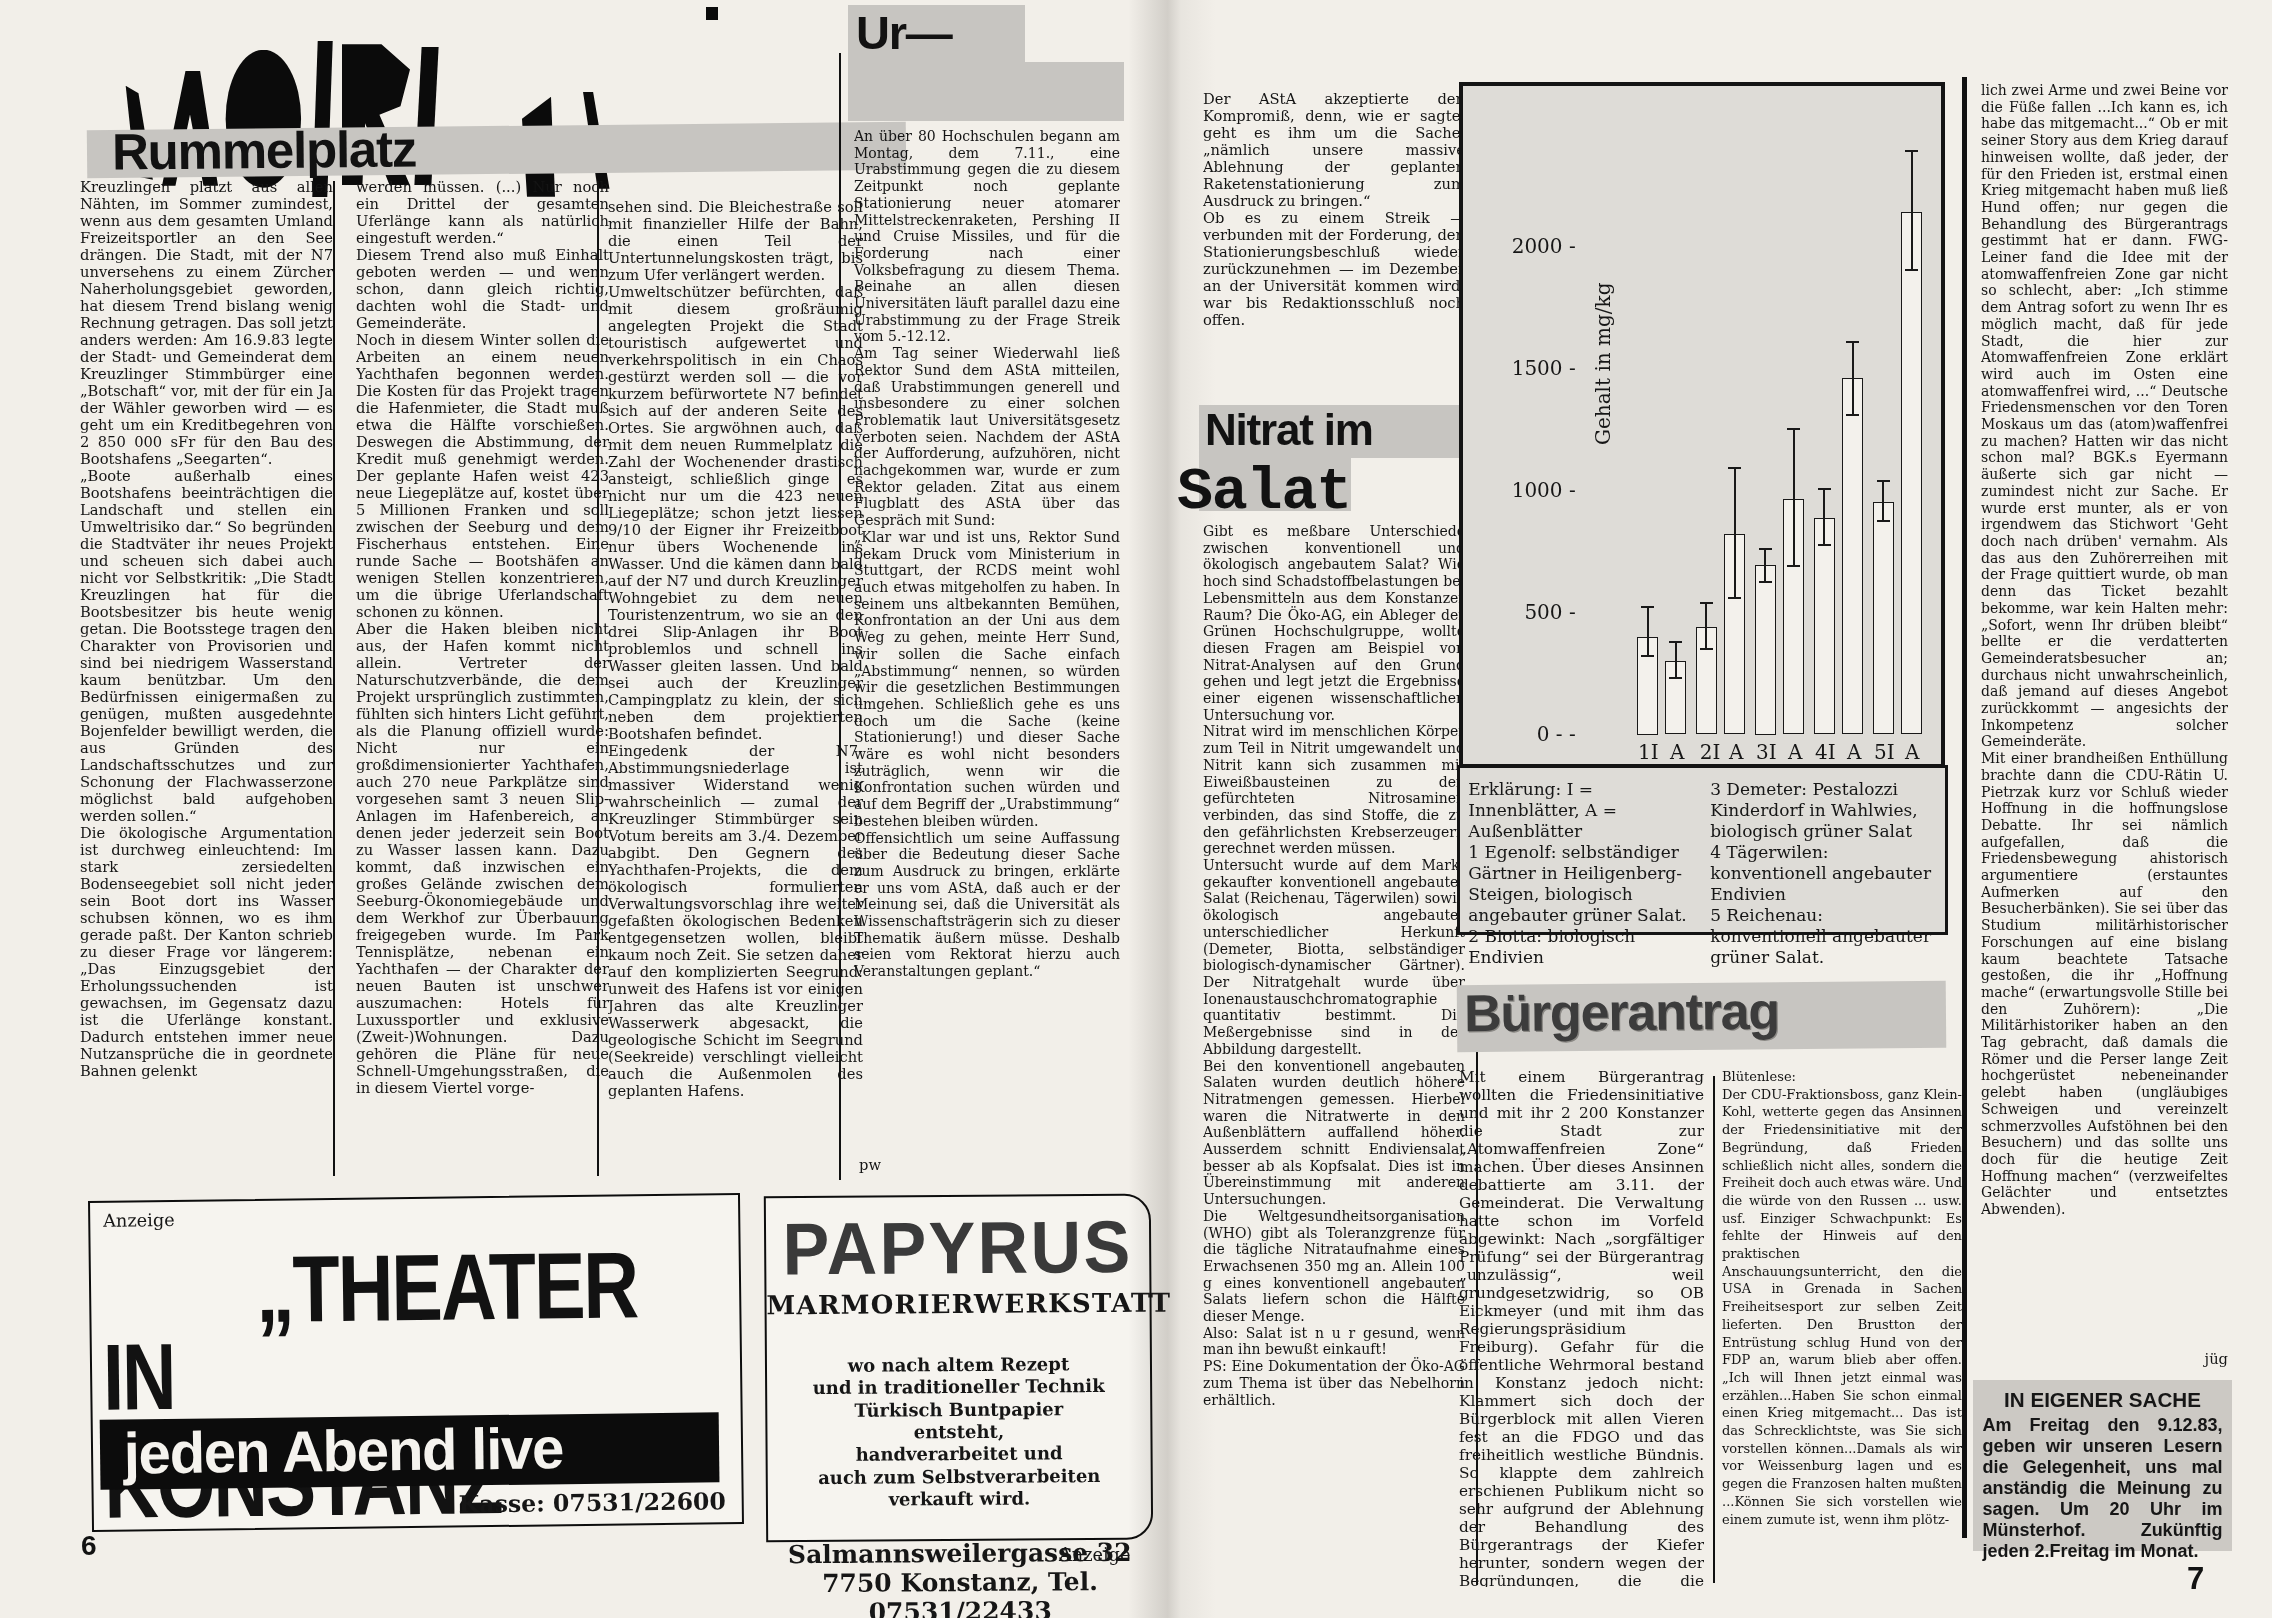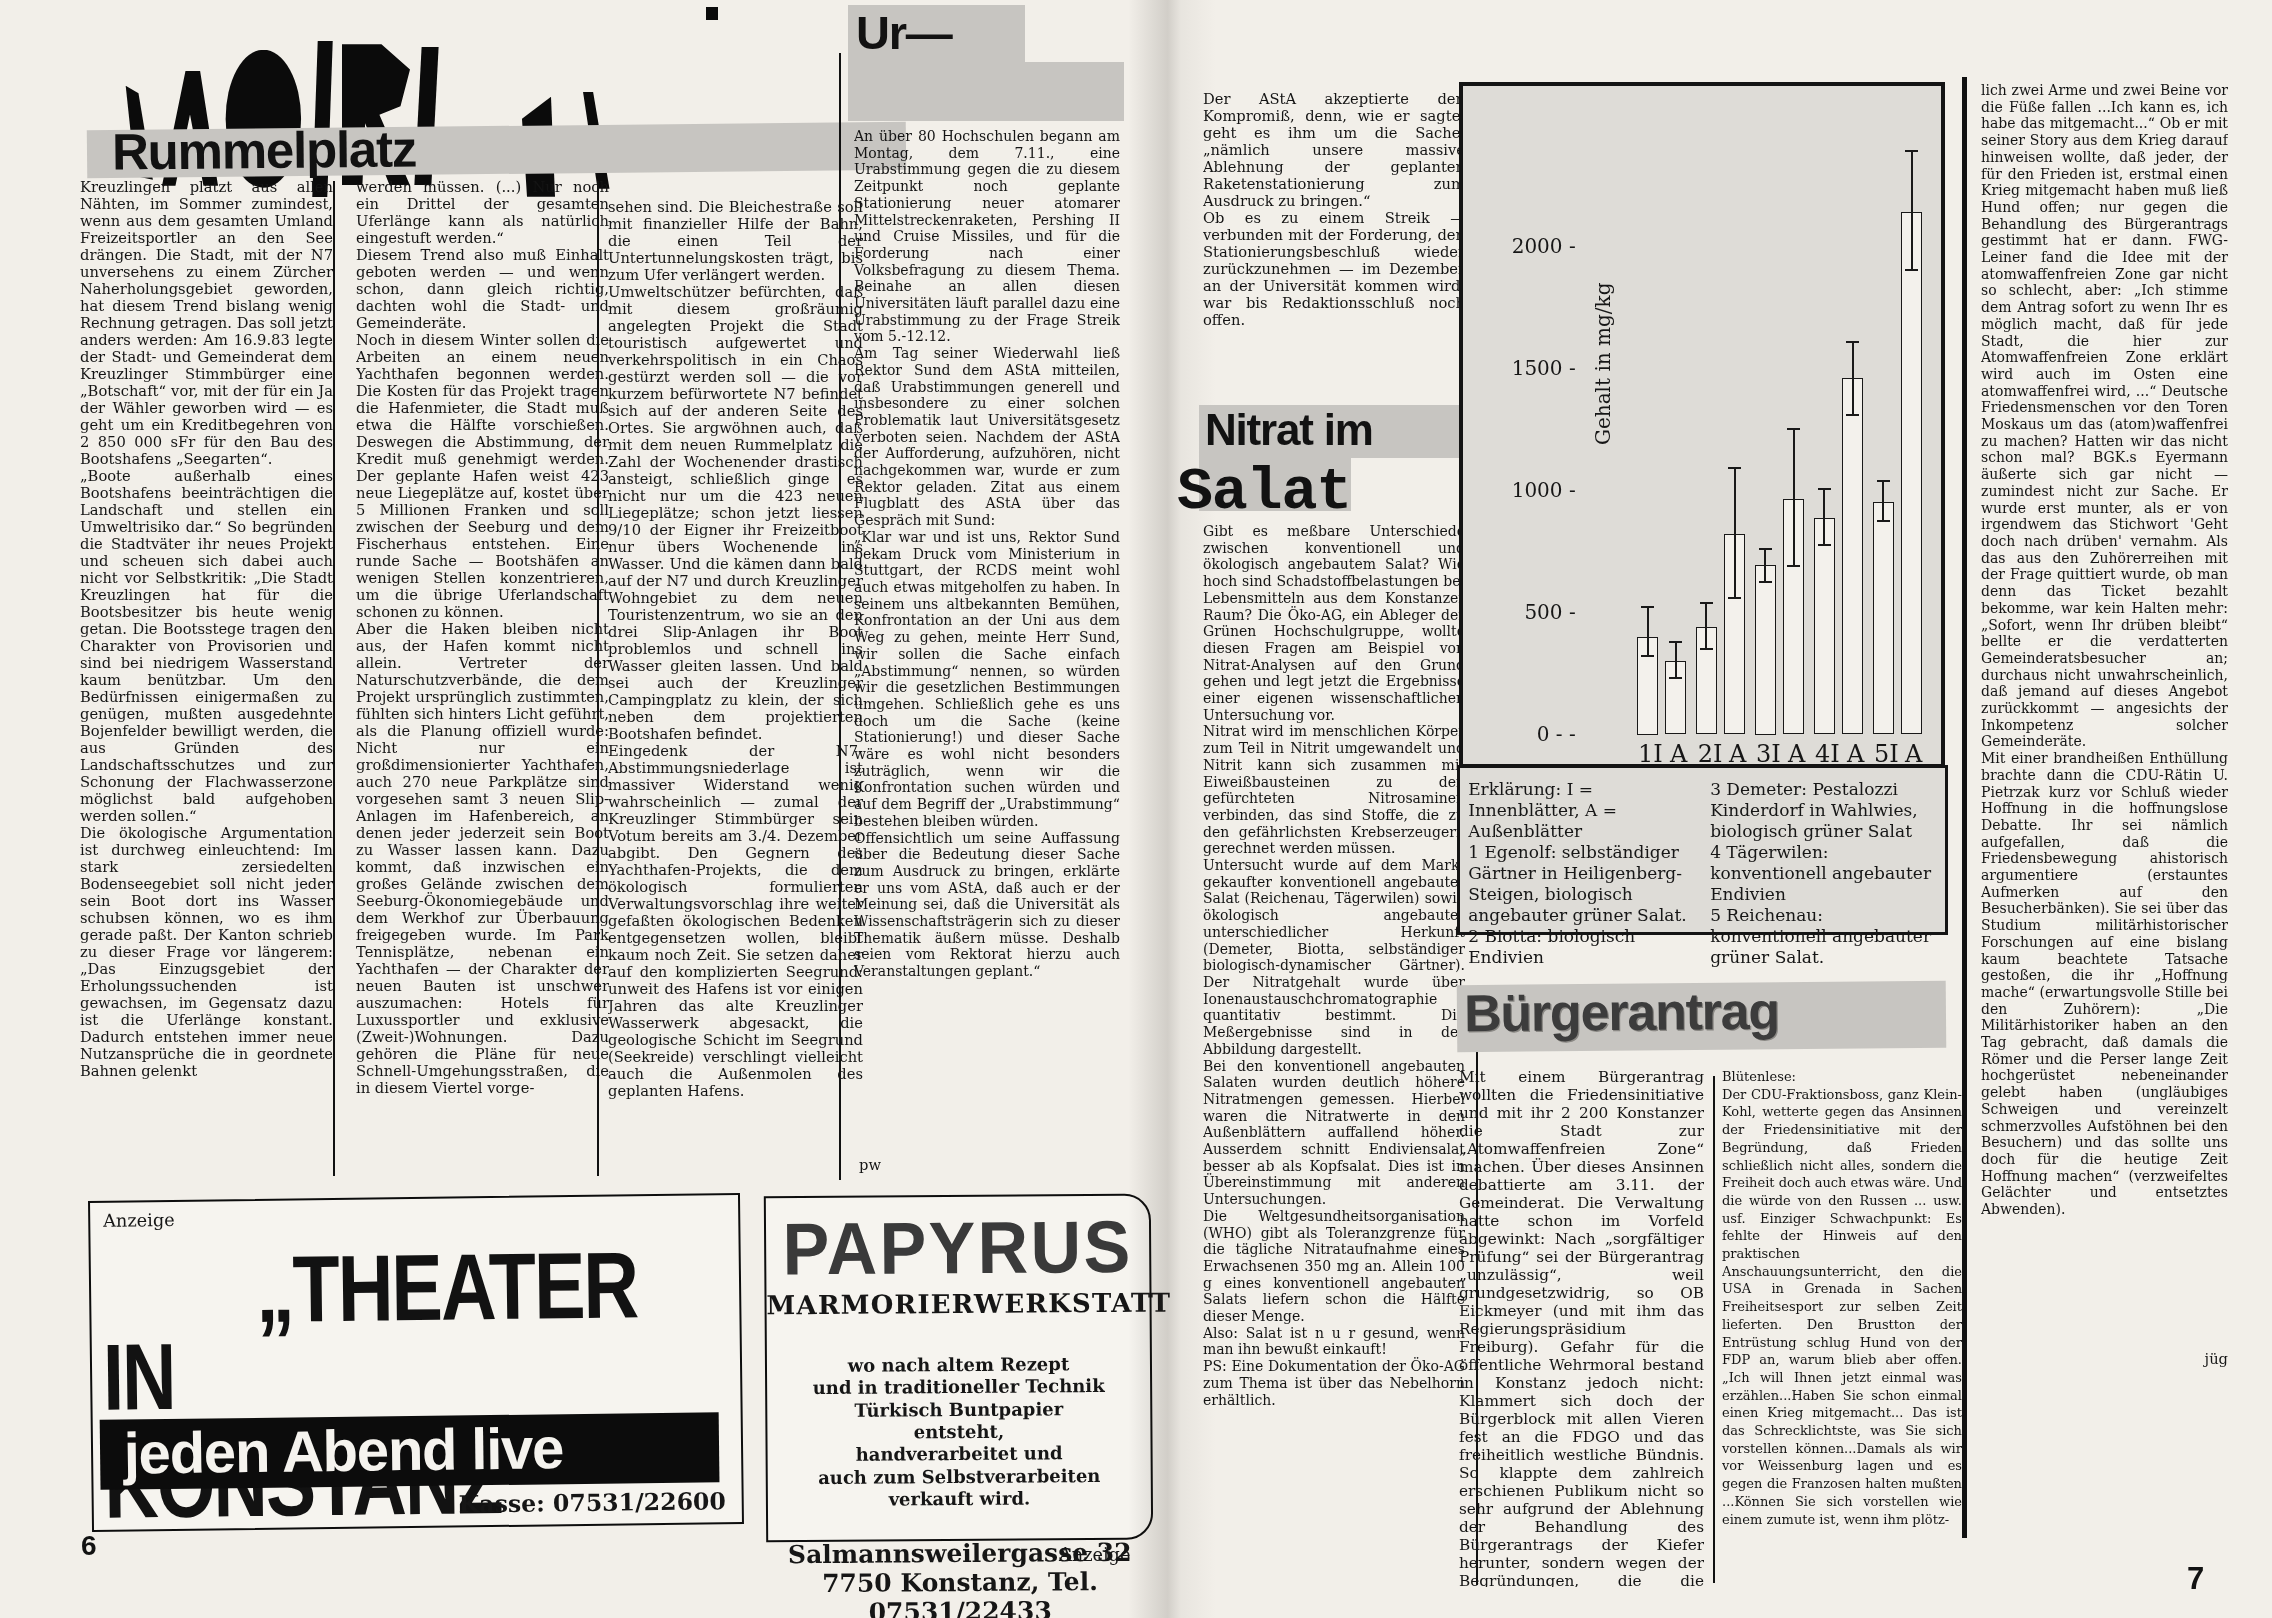--- a/index.html
+++ b/index.html
@@ -13,21 +13,21 @@
   .vrule{position:absolute;background:#111;width:1.8px;}
   .headband{background:#c7c5c1;}
   .headline{font-family:"Liberation Sans",sans-serif;font-weight:900;color:#121212;letter-spacing:-1.2px;}
   .byline{font-style:normal;text-align:right;font-size:14.7px;}
   .frag{position:absolute;background:#0b0b0b;}
   .adbox{position:absolute;border:2.9px solid #0d0d0d;background:#f6f4ef;}
   .chartbox{position:absolute;border:4.1px solid #141414;background:#dedcd7;}
   .cbar{position:absolute;background:#f3f1ec;border:1.8px solid #191919;box-sizing:border-box;}
   .cerr{position:absolute;background:#191919;}
   .ctick{position:absolute;font-size:20px;text-align:right;}
-  .cxlab{position:absolute;font-size:24px;}
+  .cxlab{position:absolute;font-size:20px;}
   .gutter{position:absolute;top:0;height:1619px;left:1128px;width:88px;
           background:linear-gradient(to right,rgba(40,35,30,0) 0%,rgba(40,35,30,0.16) 45%,rgba(40,35,30,0.05) 60%,rgba(40,35,30,0) 100%);}
   .graybox{background:#ccc9c4;}
 </style>
 </head>
 <body>
 
 <div class="spread">
 
   <div class="abs" style="left:115px;top:14.7px;width:577px;height:212px;">
@@ -189,16 +189,20 @@
   <div class="abs coltext sz26" style="left:1722px;top:1068px;width:240px;height:519px;font-size:13px;line-height:17.7px;">Blütenlese:
 Der CDU-Fraktionsboss, ganz Klein-Kohl, wetterte gegen das Ansinnen der Friedensinitiative mit der Begründung, daß Frieden schließlich nicht alles, sondern die Freiheit doch auch etwas wäre. Und die würde von den Russen ... usw. usf. Einziger Schwachpunkt: Es fehlte der Hinweis auf den praktischen Anschauungsunterricht, den die USA in Grenada in Sachen Freiheitsesport zur selben Zeit lieferten. Den Brustton der Entrüstung schlug Hund von der FDP an, warum blieb aber offen. „Ich will Ihnen jetzt einmal was erzählen...Haben Sie schon einmal einen Krieg mitgemacht... Das ist das Schrecklichtste, was Sie sich vorstellen können...Damals als wir vor Weissenburg lagen und es gegen die Franzosen halten mußten ...Können Sie sich vorstellen wie einem zumute ist, wenn ihm plötz-</div>
   <div class="vrule" style="left:1713px;top:1076px;height:507px;"></div>
 
   <div class="vrule" style="left:1962px;top:77px;height:1461px;width:4.7px;"></div>
 
   <div class="abs coltext sz24" style="left:1981px;top:82px;width:247px;height:1284px;">lich zwei Arme und zwei Beine vor die Füße fallen ...Ich kann es, ich habe das mitgemacht...“ Ob er mit seiner Story aus dem Krieg darauf hinweisen wollte, daß jeder, der für den Frieden ist, erstmal einen Krieg mitgemacht haben muß ließ Hund offen; nur gegen die Behandlung des Bürgerantrags gestimmt hat er dann. FWG-Leiner fand die Idee mit der atomwaffenfreien Zone gar nicht so schlecht, aber: „Ich stimme dem Antrag sofort zu wenn Ihr es möglich macht, daß für jede Stadt, die hier zur Atomwaffenfreien Zone erklärt wird auch im Osten eine atomwaffenfrei wird, ...“ Deutsche Friedensmenschen vor den Toren Moskaus um das (atom)waffenfrei zu machen? Hatten wir das nicht schon mal? BGK.s Eyermann äußerte sich gar nicht — zumindest nicht zur Sache. Er wurde erst munter, als er von irgendwem das Stichwort 'Geht doch nach drüben' vernahm. Als das aus den Zuhörerreihen mit der Frage quittiert wurde, ob man denn das Ticket bezahlt bekomme, war kein Halten mehr: „Sofort, wenn Ihr drüben bleibt“ bellte er die verdatterten Gemeinderatsbesucher an; durchaus nicht unwahrscheinlich, daß jemand auf dieses Angebot zurückkommt — angesichts der Inkompetenz solcher Gemeinderäte.
 Mit einer brandheißen Enthüllung brachte dann die CDU-Rätin U. Pietrzak kurz vor Schluß wieder Hoffnung in die hoffnungslose Debatte. Ihr sei nämlich aufgefallen, daß die Friedensbewegung ahistorisch argumentiere (erstauntes Aufmerken auf den Besucherbänken). Sie sei über das Studium militärhistorischer Forschungen auf eine bislang kaum beachtete Tatsache gestoßen, die ihr „Hoffnung mache“ (erwartungsvolle Stille bei den Zuhörern): „Die Militärhistoriker haben an den Tag gebracht, daß damals die Römer und die Perser lange Zeit hochgerüstet nebeneinander gelebt haben (ungläubiges Schweigen und vereinzelt schmerzvolles Aufstöhnen bei den Besuchern) und das sollte uns doch für die heutige Zeit Hoffnung machen“ (verzweifeltes Gelächter und entsetztes Abwenden).</div>
   <div class="abs byline" style="left:1981px;top:1350px;width:247px;">jüg</div>
 
+  <div class="abs graybox" style="left:1973px;top:1380px;width:259px;height:171px;padding:8.2px 9.4px;box-sizing:border-box;font-family:'Liberation Sans',sans-serif;">
+    <div style="text-align:center;font-weight:bold;font-size:20.6px;margin-bottom:2.4px;">IN EIGENER SACHE</div>
+    <div style="font-weight:bold;font-size:18px;line-height:21px;text-align:justify;">Am Freitag den 9.12.83, geben wir unseren Lesern die Gelegenheit, uns mal anständig die Meinung zu sagen. Um 20 Uhr im Münsterhof. Zukünftig jeden 2.Freitag im Monat.</div>
+  </div>
   <div class="abs headline" style="left:2187px;top:1561px;font-size:31px;letter-spacing:0;">7</div>
 
 </div>
 
 
 </body></html>

